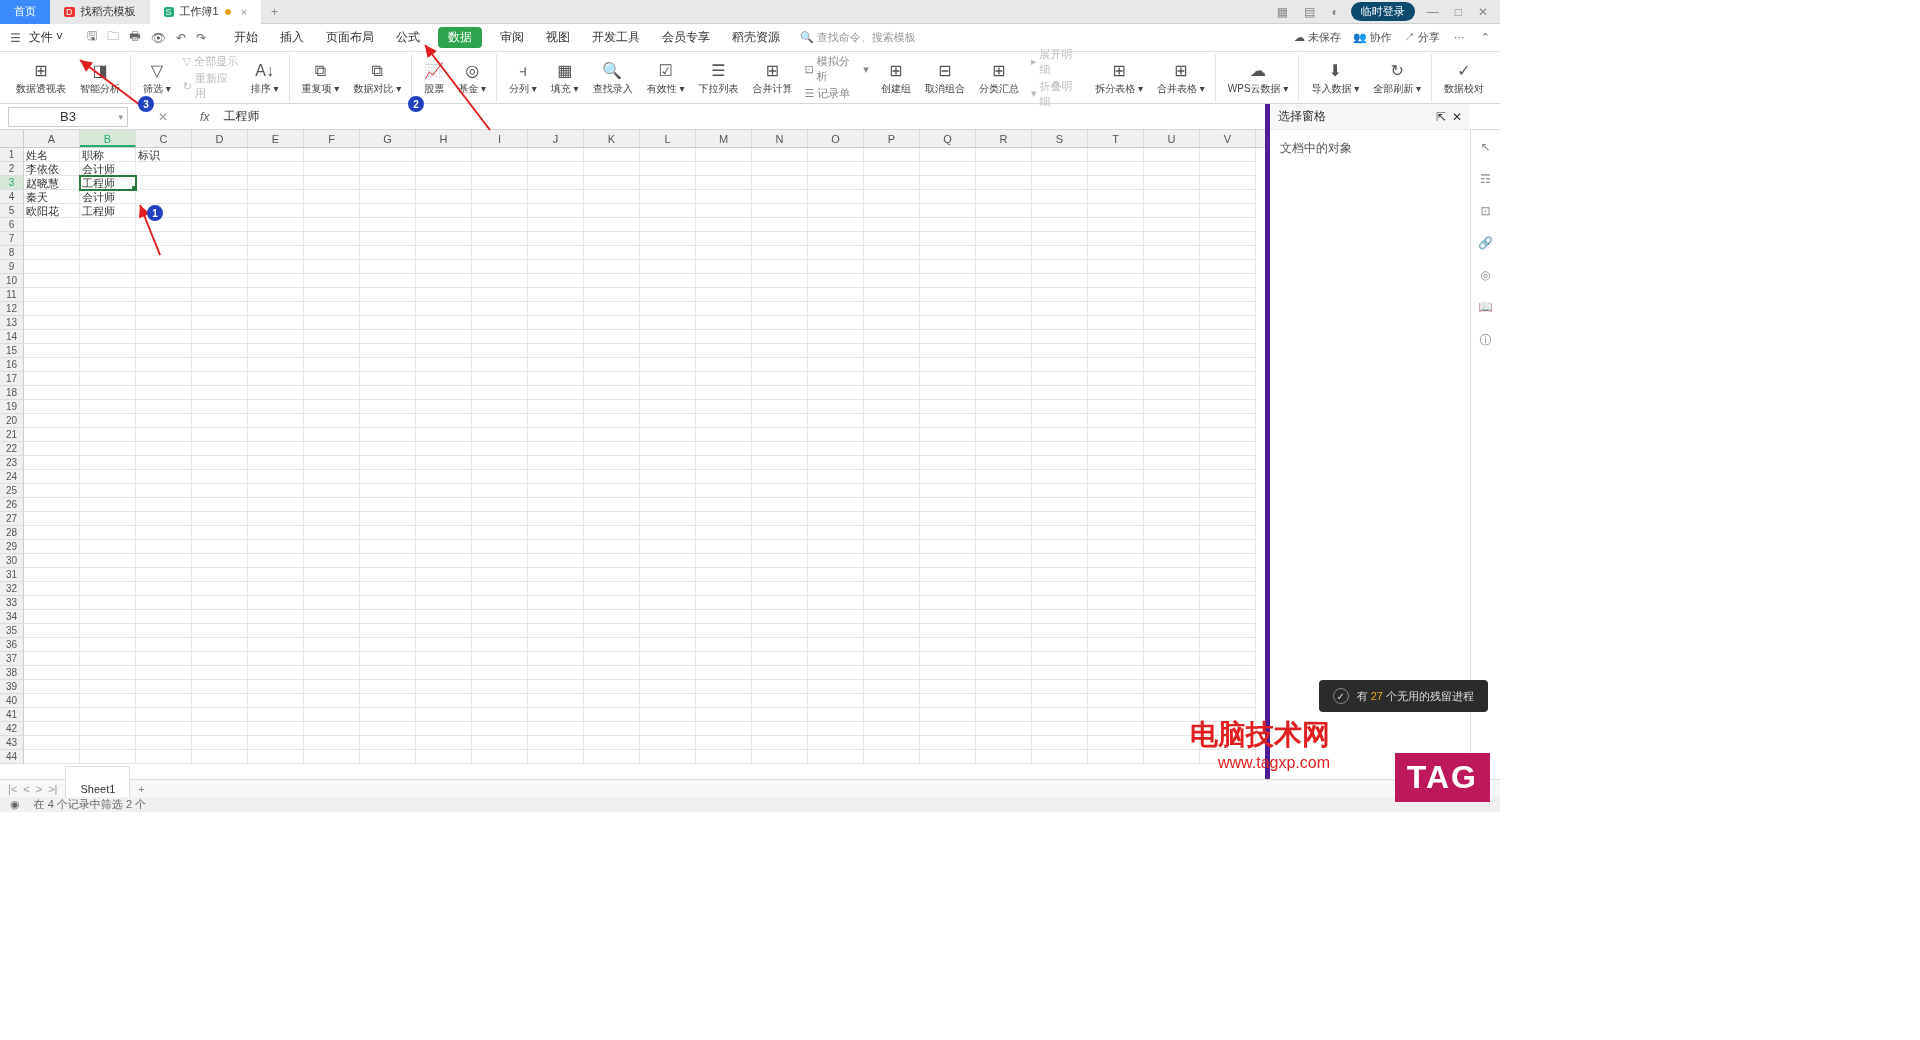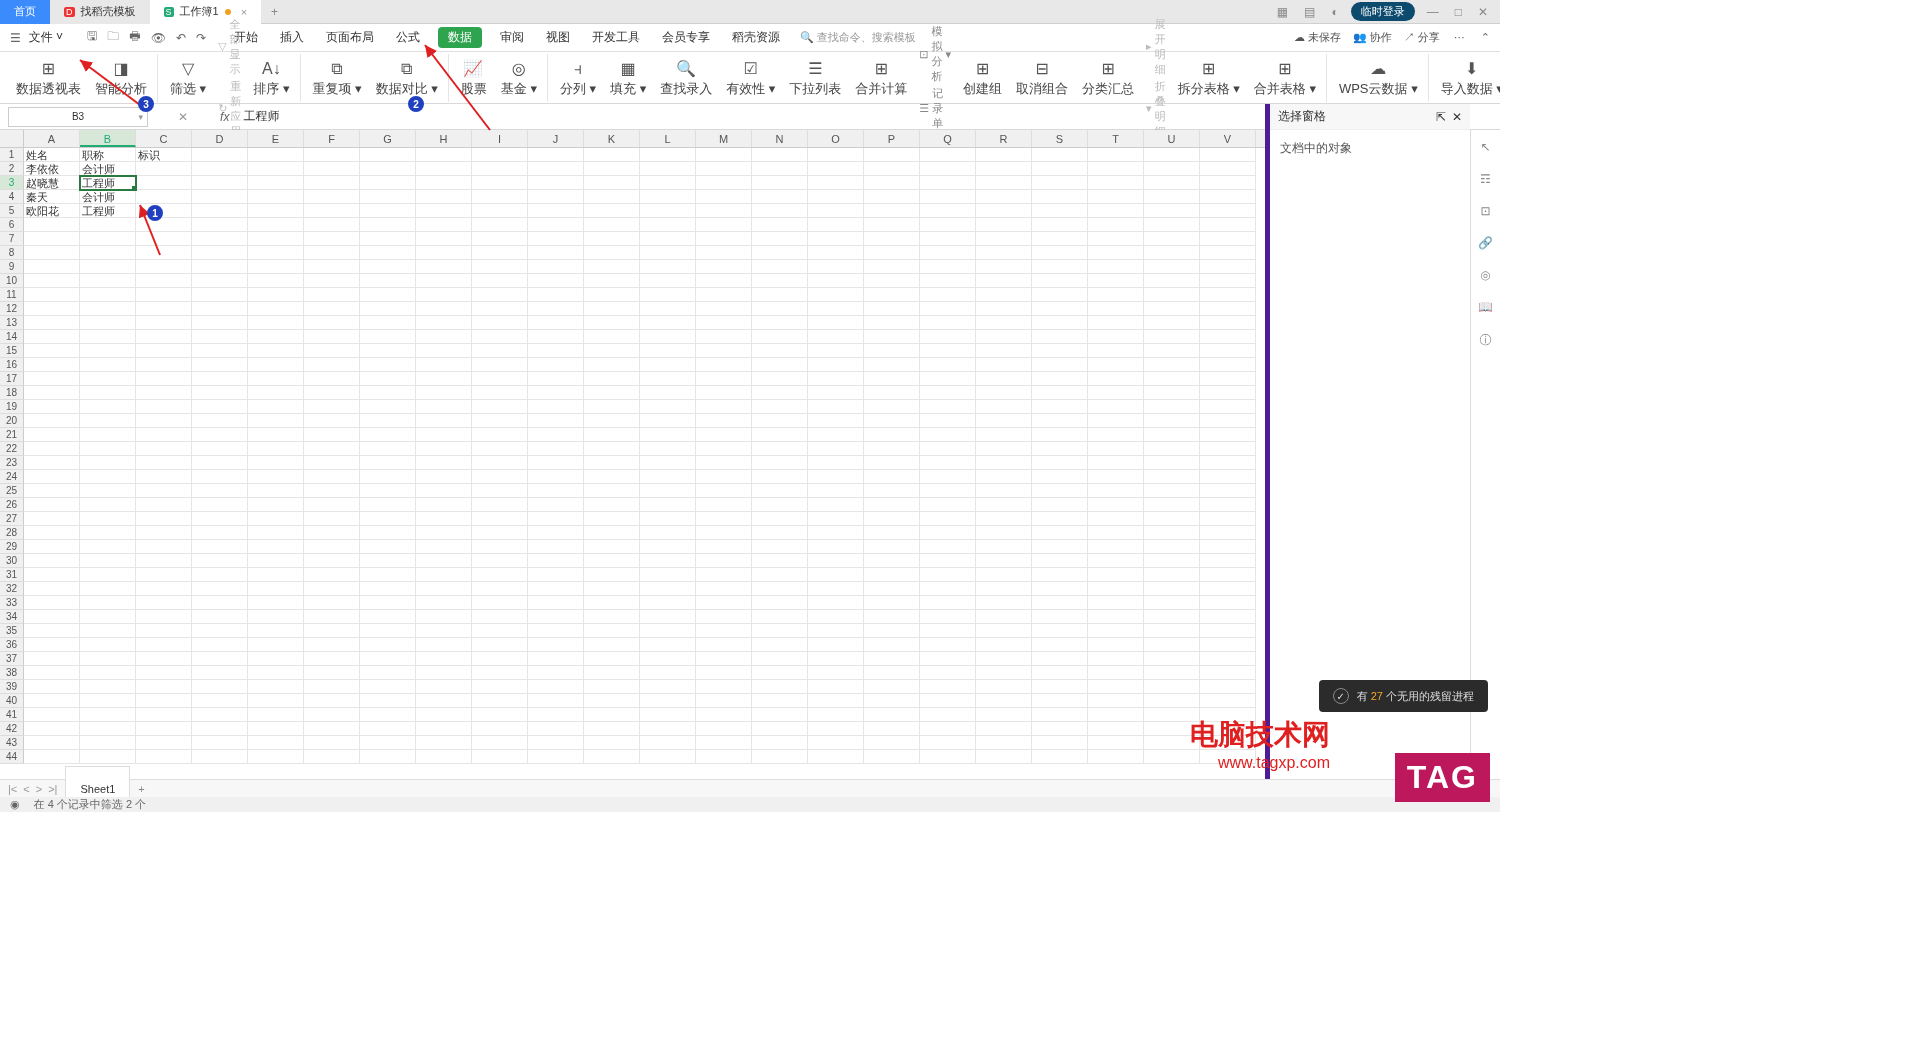--- a/index.html
+++ b/index.html
@@ -26,28 +26,28 @@
 .menu-tab { cursor: pointer; color: #333; padding: 2px 4px; }
 .menu-tab.active { background: #2ea44f; color: #fff; border-radius: 4px; padding: 2px 10px; }
 .menu-search { color: #999; margin-left: 12px; font-size: 11px; }
 .menu-right { margin-left: auto; display: flex; gap: 12px; align-items: center; color: #555; font-size: 11px; text-align: right; }
 
 
 .ribbon { height: 52px; display: flex; align-items: center; padding: 2px 10px; border-bottom: 1px solid #d8d8d8; gap: 2px; }
 .ribbon-group { display: flex; flex-direction: column; align-items: center; justify-content: center; height: 48px; padding: 0 6px; cursor: pointer; }
 .ribbon-group.sep { border-right: 1px solid #e5e5e5; padding-right: 10px; margin-right: 4px; }
 .ribbon-icon { height: 22px; display: flex; align-items: center; justify-content: center; color: #555; font-size: 16px; }
-.ribbon-label { font-size: 13px; color: #444; white-space: nowrap; }
+.ribbon-label { font-size: 10px; color: #444; white-space: nowrap; }
 .ribbon-stack { display: flex; flex-direction: column; justify-content: center; gap: 2px; height: 48px; padding: 0 4px; }
 .ribbon-small { font-size: 11px; color: #888; display: flex; align-items: center; gap: 3px; cursor: pointer; }
 .disabled { color: #bbb; }
 
 
 .formula-bar { height: 26px; display: flex; align-items: center; border-bottom: 1px solid #d8d8d8; }
-.cell-ref { width: 140px; height: 20px; border: 1px solid #ccc; margin-left: 8px; text-align: center; font-size: 10px; display: flex; align-items: center; justify-content: center; position: relative; }
+.cell-ref { width: 120px; height: 20px; border: 1px solid #ccc; margin-left: 8px; text-align: center; font-size: 13px; display: flex; align-items: center; justify-content: center; position: relative; }
 .cell-ref::after { content: "▾"; position: absolute; right: 4px; color: #999; font-size: 9px; }
 .fx-area { display: flex; align-items: center; gap: 8px; margin-left: 30px; }
 .fx-label { font-style: italic; color: #666; margin-left: 24px; }
 .formula-input { font-size: 12px; padding-left: 6px; }
 
 
 .grid-area { position: absolute; top: 130px; left: 0; right: 235px; bottom: 30px; overflow: hidden; }
 .col-headers { display: flex; height: 18px; background: #f0f0f0; border-bottom: 1px solid #ccc; }
 .corner { width: 24px; border-right: 1px solid #ccc; background: #f0f0f0; }
 .col-h { width: 56px; border-right: 1px solid #ddd; text-align: center; font-size: 11px; color: #555; line-height: 18px; }

